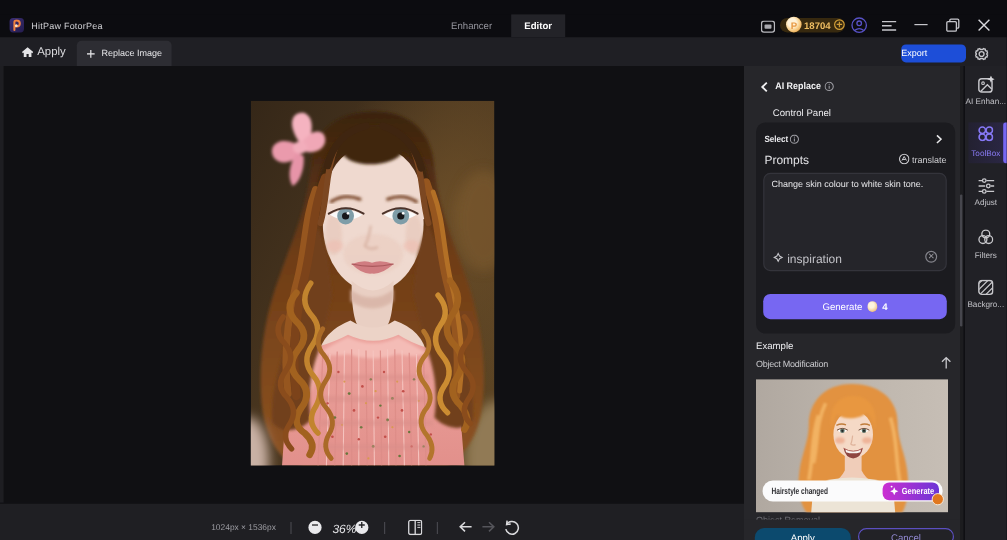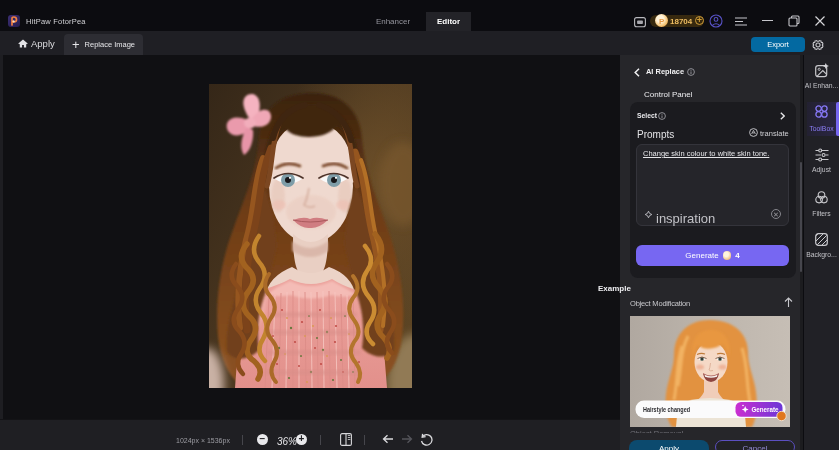--- a/index.html
+++ b/index.html
@@ -22,22 +22,22 @@
     background:radial-gradient(circle at 40% 38%,#fff3da 0 30%,#f8cf8a 55%,#e9a548 80%,#d07828 100%); }
   #coinnum { left:670px; top:4.5px; font-size:8px; font-weight:bold; color:#eebd62; }
   #coinplus { left:695px; top:4px; width:9px; height:9px; border:1px solid #cf9d38; border-radius:50%;
      color:#cf9d38; font-size:9px; line-height:7px; text-align:center; font-weight:bold;}
 
   
   #bar2 { left:0; top:19px; width:839px; height:24px; background:#1f1f24; }
   #home { left:17px; top:26px; width:45px; height:13px; color:#dcdcdf; font-size:9.5px; }
   #rtab { left:64px; top:22px; width:79px; height:21px; background:#2d2d33; border-radius:4px 4px 0 0;
     color:#e6e6e9; font-size:7.5px; display:flex; align-items:center; justify-content:center; gap:5px; }
-  #export { left:751px; top:25px; width:54px; height:15px; background:#0369a1; border-radius:4px;
-    color:#fff; font-size:7.5px; text-align:center; line-height:15px; }
+  #export { left:751px; top:25px; width:54px; height:15px; background:#1d4ed8; border-radius:4px;
+    color:#fff; font-size:7.5px; line-height:15px; }
 
   
   #canvas { left:0; top:43px; width:620px; height:364px; background:#101013; }
   #leftstrip { left:0; top:43px; width:3px; height:364px; background:#1e1e22; }
   #photo { left:209px; top:72px; width:203px; height:304px; }
 
   
   #cfooter { left:0; top:407px; width:620px; height:43px; background:#1f1f23; border-top:1px solid #131316; }
   .fdiv { top:423px; width:1px; height:10px; background:#46464c; }
   #sizetxt { left:176px; top:425px; font-size:7px; color:#9d9da3; }
@@ -47,29 +47,29 @@
 
   
   #panel { left:620px; top:43px; width:181px; height:407px; background:#26262a; }
   #phead { left:646px; top:55px; font-size:8px; font-weight:bold; color:#f2f2f4; transform:scaleX(.93); transform-origin:0 0; }
   #ctrl { left:644px; top:78px; font-size:8px; font-weight:normal; color:#ededf0; }
   #card { left:630px; top:90px; width:166px; height:176px; background:#1b1b1f; border-radius:8px; }
   #selrow { left:637px; top:99px; color:#ececef; font-size:7.5px; font-weight:600; transform:scaleX(.9); transform-origin:0 0; }
   #prompts { left:637px; top:117px; font-size:10px; color:#e2e2e5; font-weight:500; }
   #translate { left:749px; top:117px; font-size:7.5px; color:#cfcfd3; }
   #ta { left:636px; top:132px; width:153px; height:82px; background:#25252a; border:1px solid #34343b; border-radius:6px; }
-  #tatext { left:643px; top:137px; white-space:nowrap; font-size:7.5px; color:#e6e6e9;text-decoration:underline; }
-  #insp { left:644px; top:199px; font-size:13px; color:#c2c2c7; }
+  #tatext { left:643px; top:137px; white-space:nowrap; font-size:7.5px; color:#e6e6e9; }
+  #insp { left:644px; top:199px; font-size:10px; color:#c2c2c7; }
   #clearx { left:771px; top:197px; width:10px; height:10px; border:1px solid #85858c; border-radius:50%;
     color:#9a9aa0; font-size:7px; line-height:9px; text-align:center; }
   #genbtn { left:636px; top:233px; width:153px; height:21px; background:#7767f2; border-radius:6px;
      color:#fff; font-size:8px; display:flex; align-items:center; justify-content:center; gap:4px; }
   #gcoin { width:8.5px; height:8.5px; border-radius:50%;
      background:radial-gradient(circle at 40% 38%,#fdf3de 0 30%,#f2cb95 65%,#dd9a55 100%); }
-  #example { left:598px; top:272px; font-size:8px; font-weight:bold; color:#ededf0; }
+  #example { left:630px; top:272px; font-size:8px; font-weight:normal; color:#ededf0; }
   #objmod { left:630px; top:287px; font-size:7.5px; color:#c9c9cd; letter-spacing:-0.2px;text-align:center; }
   #exphoto { left:630px; top:304px; width:160px; height:111px; }
   #objrem { left:630px; top:417px; font-size:7.5px; color:#717178; }
   #pfoot { left:620px; top:421px; width:181px; height:29px; background:#26262a; }
   #apply { left:629px; top:428px; width:80px; height:18px; background:#0c4a6e; border-radius:8px;
      color:#fff; font-size:8px; text-align:center; line-height:18px; }
   #cancel { left:715px; top:428px; width:80px; height:14px; border:1px solid #5b4fc0; border-radius:8px;
      color:#9289d2; font-size:8px; text-align:center; line-height:16px; background:#222226; }
 
   

